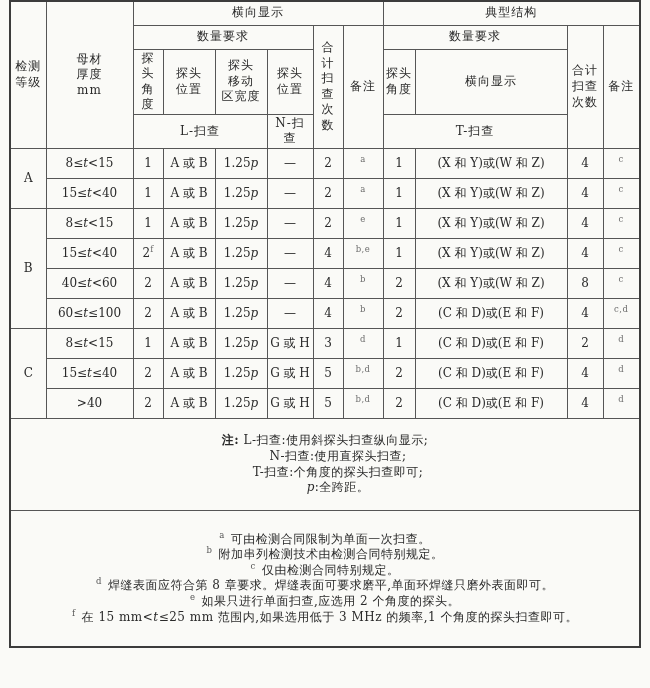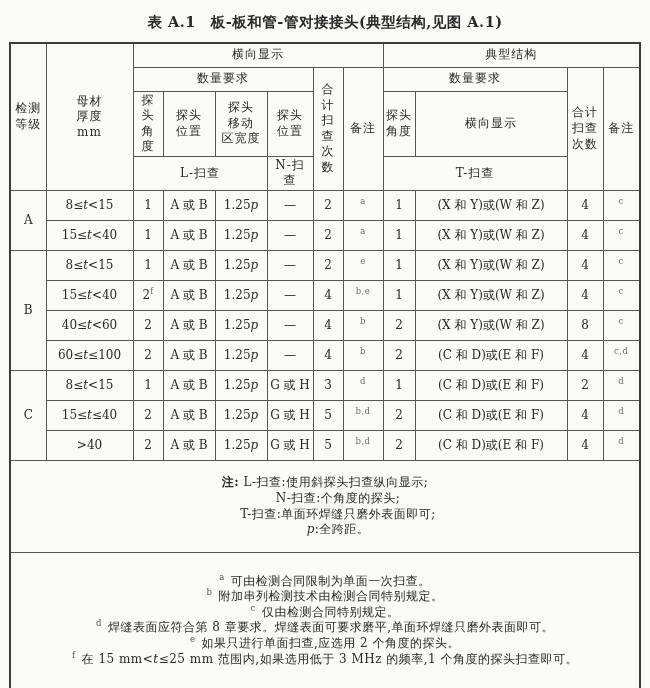--- a/index.html
+++ b/index.html
@@ -43,21 +43,20 @@
     text-align:left; height:136px; padding:9px 10px 8px 24px;
     font-size:12px; line-height:1.9; letter-spacing:0.5px;
   }
   .fn-marker { margin-right:6px; color:#555; }
   .footnote-line { padding-left:12px; text-indent:-12px; }
 </style>
 </head>
 <body>
 
 <div class="page">
-  <div class="doc-title">表 A.1　板-板和管-管对接接头(典型结构,见图 A.1)</div>
 
   <table class="main">
     <colgroup>
       <col style="width:36px">
         <col style="width:87px">
       <col style="width:30px">
         <col style="width:52px">
         <col style="width:52px">
         <col style="width:46px">
       <col style="width:30px">
@@ -228,22 +227,22 @@
           <td class="c-tangle">2</td>
           <td class="c-tpos">(C 和 D)或(E 和 F)</td>
           <td class="c-ttotal">4</td>
           <td class="c-tremark"><sup>d</sup></td>
         </tr>
       </tbody>
     <tbody>
       <tr>
         <td colspan="12" class="notes-cell">
             <div class="note-first"><span class="notes-label">注:</span> L-扫查:使用斜探头扫查纵向显示;</div>
-            <div class="note-line">N-扫查:个角度的探头;</div>
-            <div class="note-line">T-扫查:单面环焊缝只磨外表面即可;</div>
+            <div class="note-line">N-扫查:使用直探头扫查;</div>
+            <div class="note-line">T-扫查:个角度的探头扫查即可;</div>
             <div class="note-line"><i>p</i>:全跨距。</div>
           </td>
       </tr>
       <tr>
         <td colspan="12" class="footnotes-cell">
             <div class="footnote-line"><sup class="fn-marker">a</sup>可由检测合同限制为单面一次扫查。</div>
             <div class="footnote-line"><sup class="fn-marker">b</sup>附加串列检测技术由检测合同特别规定。</div>
             <div class="footnote-line"><sup class="fn-marker">c</sup>仅由检测合同特别规定。</div>
             <div class="footnote-line"><sup class="fn-marker">d</sup>焊缝表面应符合第 8 章要求。焊缝表面可要求磨平,单面环焊缝只磨外表面即可。</div>
             <div class="footnote-line"><sup class="fn-marker">e</sup>如果只进行单面扫查,应选用 2 个角度的探头。</div>

